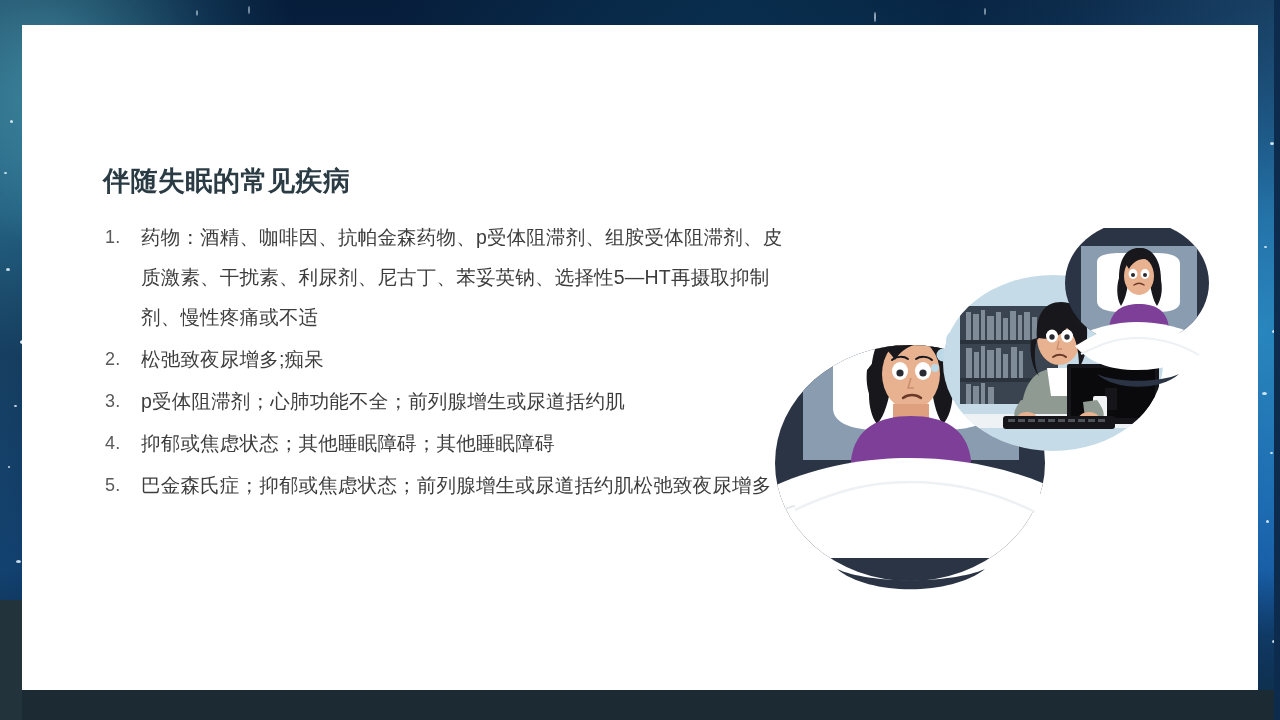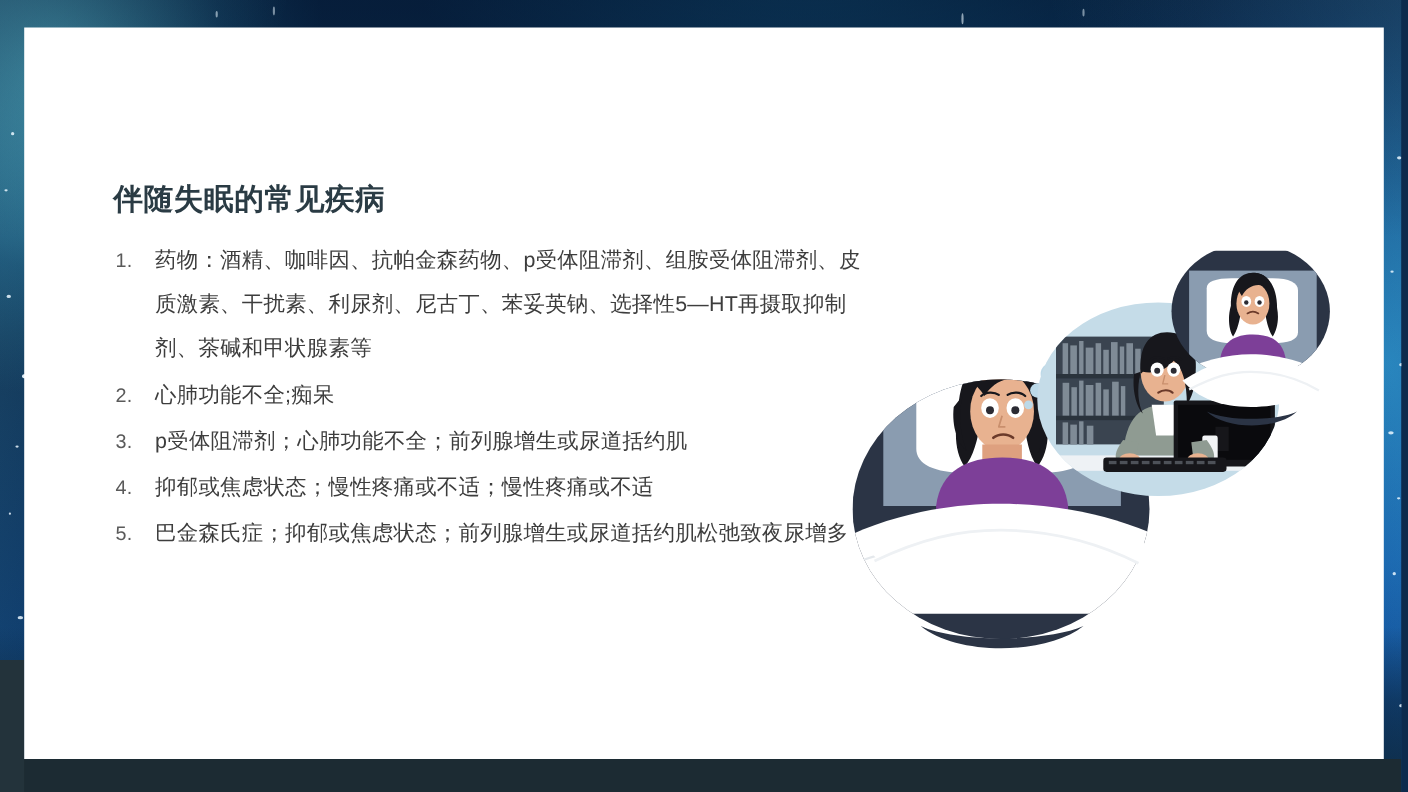--- a/index.html
+++ b/index.html
@@ -166,33 +166,33 @@
   <div class="bottom-band"></div>
   <div class="band-left-edge"></div>
 
   <div class="card"></div>
 
   <div class="text-col">
     <h1 class="slide-title">伴随失眠的常见疾病</h1>
     <ol class="bullets">
       <li>
         <span class="num">1.</span>
-        <span class="txt">药物：酒精、咖啡因、抗帕金森药物、p受体阻滞剂、组胺受体阻滞剂、皮质激素、干扰素、利尿剂、尼古丁、苯妥英钠、选择性5—HT再摄取抑制剂、茶碱和甲状腺素等</span>
+        <span class="txt">药物：酒精、咖啡因、抗帕金森药物、p受体阻滞剂、组胺受体阻滞剂、皮质激素、干扰素、利尿剂、尼古丁、苯妥英钠、选择性5—HT再摄取抑制剂、慢性疼痛或不适</span>
       </li>
       <li>
         <span class="num">2.</span>
-        <span class="txt">心肺功能不全;痴呆</span>
+        <span class="txt">松弛致夜尿增多;痴呆</span>
       </li>
       <li>
         <span class="num">3.</span>
         <span class="txt">p受体阻滞剂；心肺功能不全；前列腺增生或尿道括约肌</span>
       </li>
       <li>
         <span class="num">4.</span>
-        <span class="txt">抑郁或焦虑状态；慢性疼痛或不适；慢性疼痛或不适</span>
+        <span class="txt">抑郁或焦虑状态；其他睡眠障碍；其他睡眠障碍</span>
       </li>
       <li>
         <span class="num">5.</span>
         <span class="txt">巴金森氏症；抑郁或焦虑状态；前列腺增生或尿道括约肌松弛致夜尿增多</span>
       </li>
     </ol>
   </div>
 
   <div class="illus">
     <svg viewBox="0 0 450 400" xmlns="http://www.w3.org/2000/svg">

